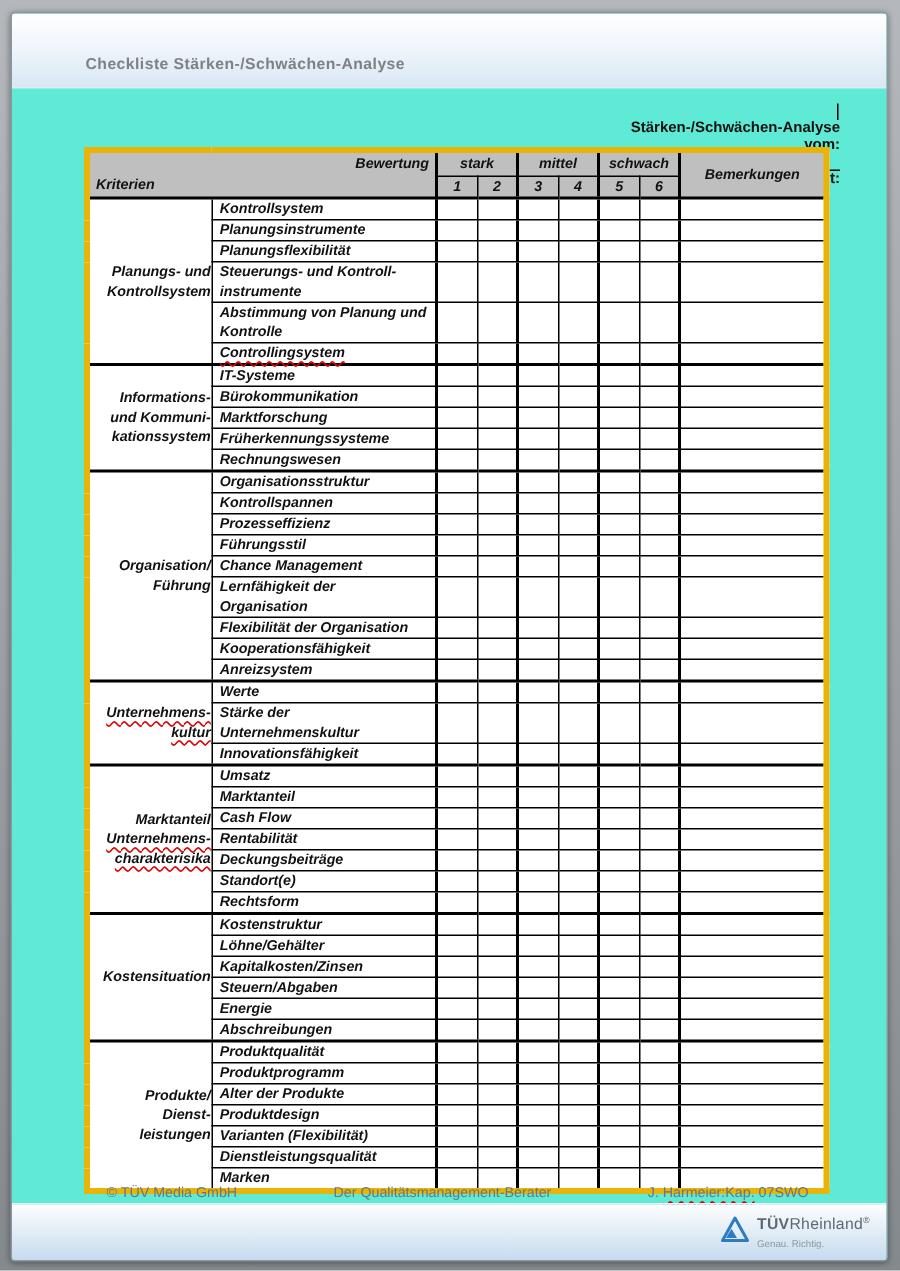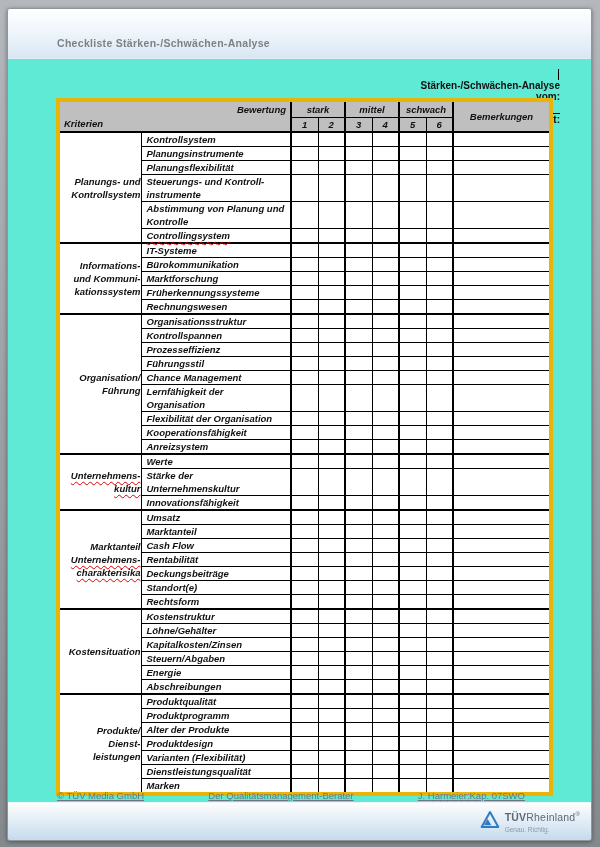--- a/index.html
+++ b/index.html
@@ -58,23 +58,23 @@
   tr.sec-start td{border-top:2px solid #000;}
   .spell{
     text-decoration:underline;
     text-decoration-style:wavy;
     text-decoration-color:#e00000;
     text-decoration-thickness:1px;
     text-underline-offset:2px;
   }
   
   .footer{
-    position:absolute;top:781px;left:49px;width:494px;
+    position:absolute;top:781px;left:63px;width:494px;
     display:flex;justify-content:space-between;align-items:center;
-    font-size:9.5px;color:#697682;text-decoration:underline;
+    font-size:9.5px;color:#697682;
   }
   .footer .f-right{margin-right:26px;}
   
   .band-bottom{
     position:absolute;bottom:0;left:0;right:0;height:37px;
     background:linear-gradient(#fdfefe,#c6dbee);
     border-top:1px solid #eef4f9;
   }
   .logo{
     position:absolute;right:11px;top:6px;

